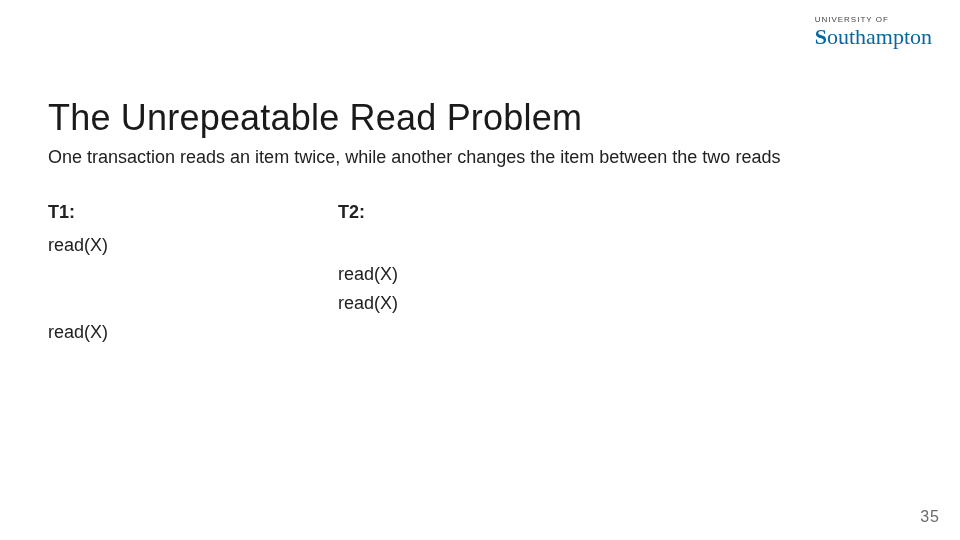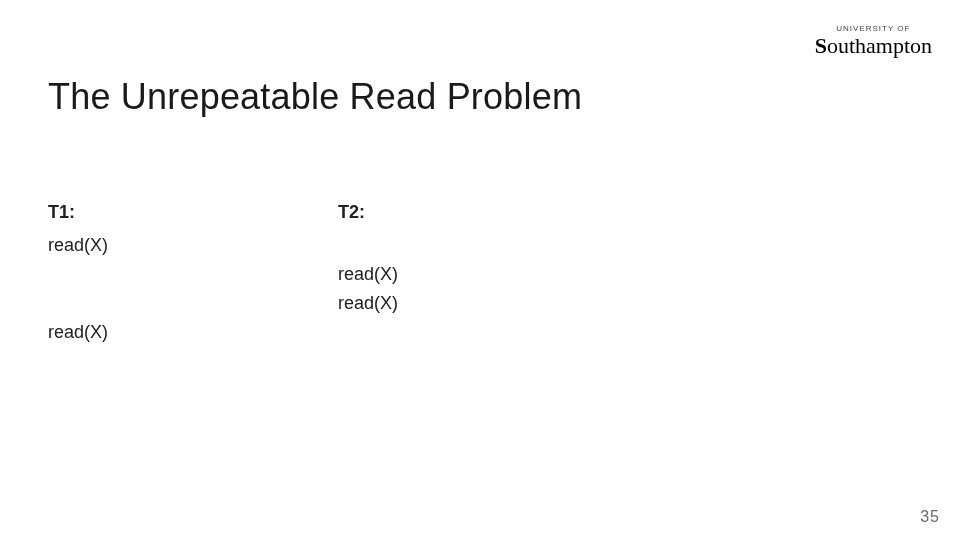--- a/index.html
+++ b/index.html
@@ -14,43 +14,43 @@
     position: relative;
   }
   .slide {
     position: relative;
     width: 960px;
     height: 540px;
     box-sizing: border-box;
   }
   .logo {
     position: absolute;
-    top: 25px;
+    top: 16px;
     right: 28px;
-    text-align: center;
+    text-align: left;
     line-height: 1;
   }
   .logo .uni {
     font-size: 8px;
     letter-spacing: 1px;
     color: #444;
     margin-bottom: 2px;
   }
   .logo .south {
     font-size: 22px;
     font-weight: 400;
-    color: #000000;
+    color: #0369a1;
     font-family: Georgia, "Times New Roman", serif;
   }
   .logo .south .big {
     font-weight: 700;
   }
   .title {
     position: absolute;
-    top: 76px;
+    top: 97px;
     left: 48px;
     font-size: 36px;
     font-weight: 300;
     color: #1a1a1a;
     letter-spacing: 0.2px;
   }
   .desc {
     position: absolute;
     top: 146px;
     left: 48px;
@@ -96,20 +96,24 @@
 
 <div class="slide">
 
   <div class="logo">
     <div class="uni">UNIVERSITY OF</div>
     <div class="south"><span class="big">S</span>outhampton</div>
   </div>
 
   <div class="title">The Unrepeatable Read Problem</div>
 
+  <div class="desc">
+    <span>One transaction reads an item twice, while another changes the item between the two</span>
+    <span>reads</span>
+  </div>
 
   <table class="tx">
     <tbody>
         <tr>
       <th>T1:</th>
       <th>T2:</th>
     </tr>
     <tr>
       <td>read(X)</td>
       <td></td>

